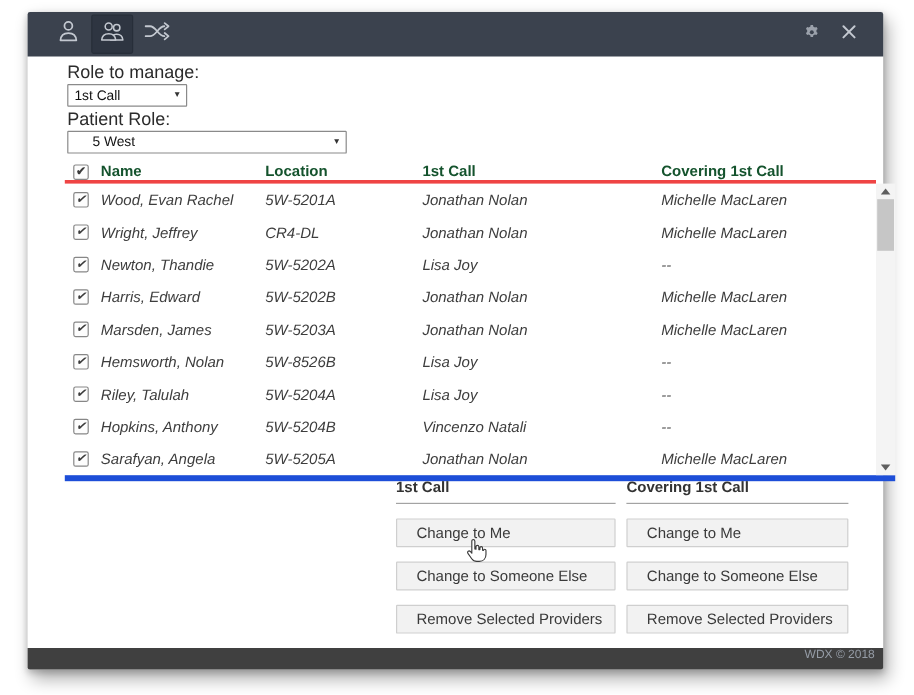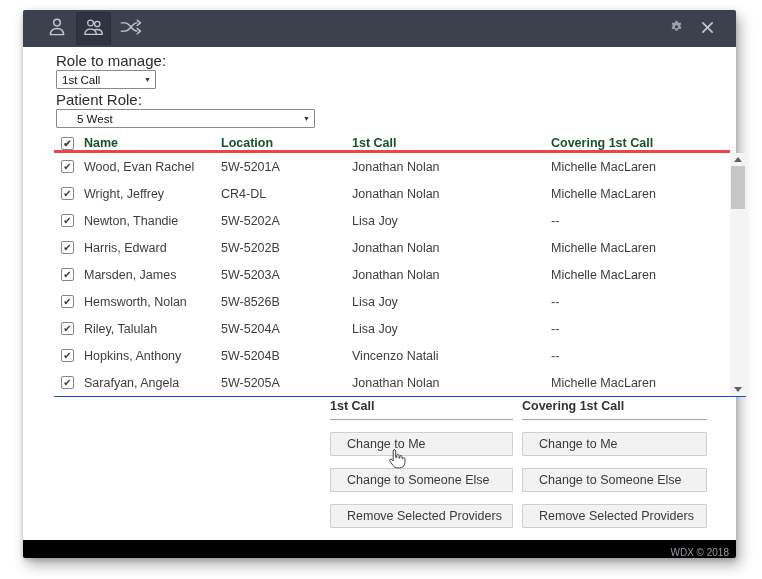--- a/index.html
+++ b/index.html
@@ -21,28 +21,28 @@
 
   
   .content { position:relative;margin-left:24px; }
   .ctl-label { margin:5px 0 0 9px; font-size:15px; line-height:17px; color:#2b2b2b; }
   .select { margin:1px 0 0 9px; height:19px; box-sizing:border-box;
     border:1px solid #8a8a8a; border-radius:1px; background:#fff;
     display:flex; align-items:center; justify-content:space-between;
     padding:0 4px 0 5px; font-size:11.5px; color:#111; cursor:pointer; }
   .select .sel-arrow { font-size:7px; color:#333; line-height:7px; }
   .sel-role { width:100px; }
-  .sel-list { width:259px;padding-left:20px; }
+  .sel-list { width:233px;padding-left:20px; }
 
   
   .thead { margin:4px 0 0 7px; width:676px; height:21px; box-sizing:border-box;
     display:flex; align-items:flex-end; border-bottom:3px solid #ef4444;
     font-weight:bold; font-size:12.5px; color:#14532d; }
   .tbody-wrap { margin-left:7px; width:692px; height:243px; display:flex;
-    border-bottom:1px solid #1d4ed8; }
+    border-bottom:5px solid #1d4ed8;font-style:italic; }
   .tbody { width:676px; }
   .trow { height:27px; display:flex; align-items:center; font-size:12.5px; color:#3d3d3d; }
   .col-check { width:30px; box-sizing:border-box; padding-left:7px; display:flex; align-items:center; }
   .col-name { width:137px; }
   .col-loc  { width:131px; }
   .col-fc   { width:199px; }
   .col-cov  { flex:1; }
   .checkbox { width:13px; height:13px; box-sizing:border-box; border:1px solid #878787;
     border-radius:2px; background:#fdfdfd; display:inline-flex; align-items:center;
     justify-content:center; cursor:pointer; }
@@ -65,21 +65,21 @@
   .ag2 { left:499px; top:388px; width:185px; }
   .ag-header { font-size:12.5px; font-weight:bold; color:#333; line-height:16px;
     padding-bottom:5px; border-bottom:1px solid #a3a3a3; }
   .abtn { display:block; width:100%; height:24px; box-sizing:border-box; margin-top:12px;
     background:#f2f2f2; border:1px solid #cfcfcf; border-radius:1px; text-align:left;
     padding:0 0 0 16px; font-family:"Liberation Sans", sans-serif; font-size:12.5px;
     color:#3a3a3a; cursor:pointer; }
 
   
   .footer { position:absolute; left:0; bottom:0; width:100%; height:18px; box-sizing:border-box;
-    background:#000000; border-radius:0 0 2px 2px; display:flex; align-items:flex-end;
+    background:#404040; border-radius:0 0 2px 2px; display:flex; align-items:flex-start;
     justify-content:flex-end; padding-right:7px; font-size:10px; color:#959ca6; }
 
   .cursor { position:absolute; left:364px; top:438px; pointer-events:none; }
 </style>
 </head>
 <body>
 
 <div class="stage">
   <div class="window">
 

